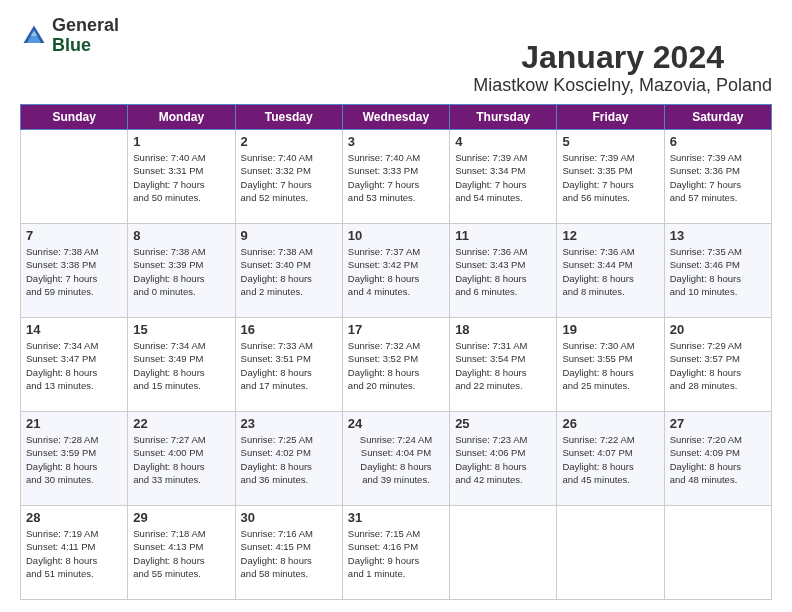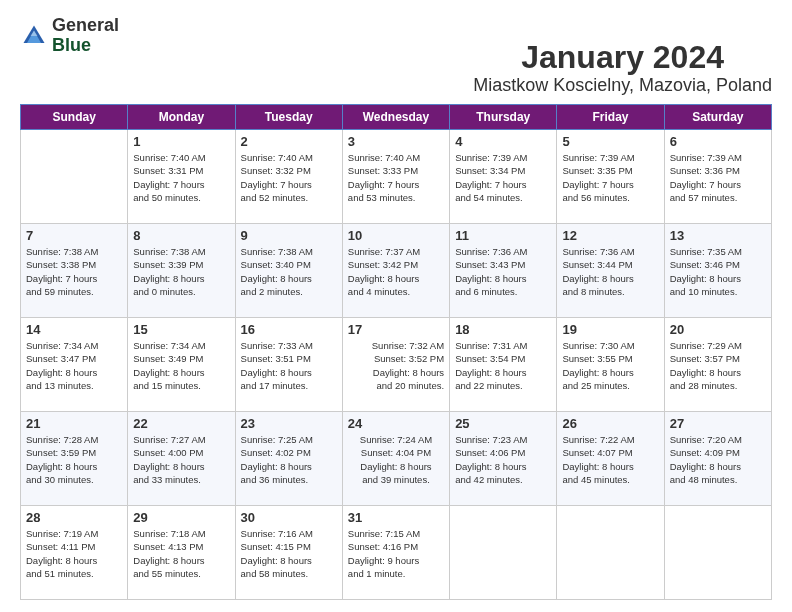--- a/index.html
+++ b/index.html
@@ -245,21 +245,21 @@
           </td>
           <td>
             <span class="day-number">16</span>
             <div class="day-info" style="white-space: pre-line;">Sunrise: 7:33 AM
 Sunset: 3:51 PM
 Daylight: 8 hours
 and 17 minutes.</div>
           </td>
           <td>
             <span class="day-number">17</span>
-            <div class="day-info" style="white-space: pre-line; text-align: right;">Sunrise: 7:32 AM
+            <div class="day-info" style="white-space: pre-line;">Sunrise: 7:32 AM
 Sunset: 3:52 PM
 Daylight: 8 hours
 and 20 minutes.</div>
           </td>
           <td>
             <span class="day-number">18</span>
             <div class="day-info" style="white-space: pre-line;">Sunrise: 7:31 AM
 Sunset: 3:54 PM
 Daylight: 8 hours
 and 22 minutes.</div>

